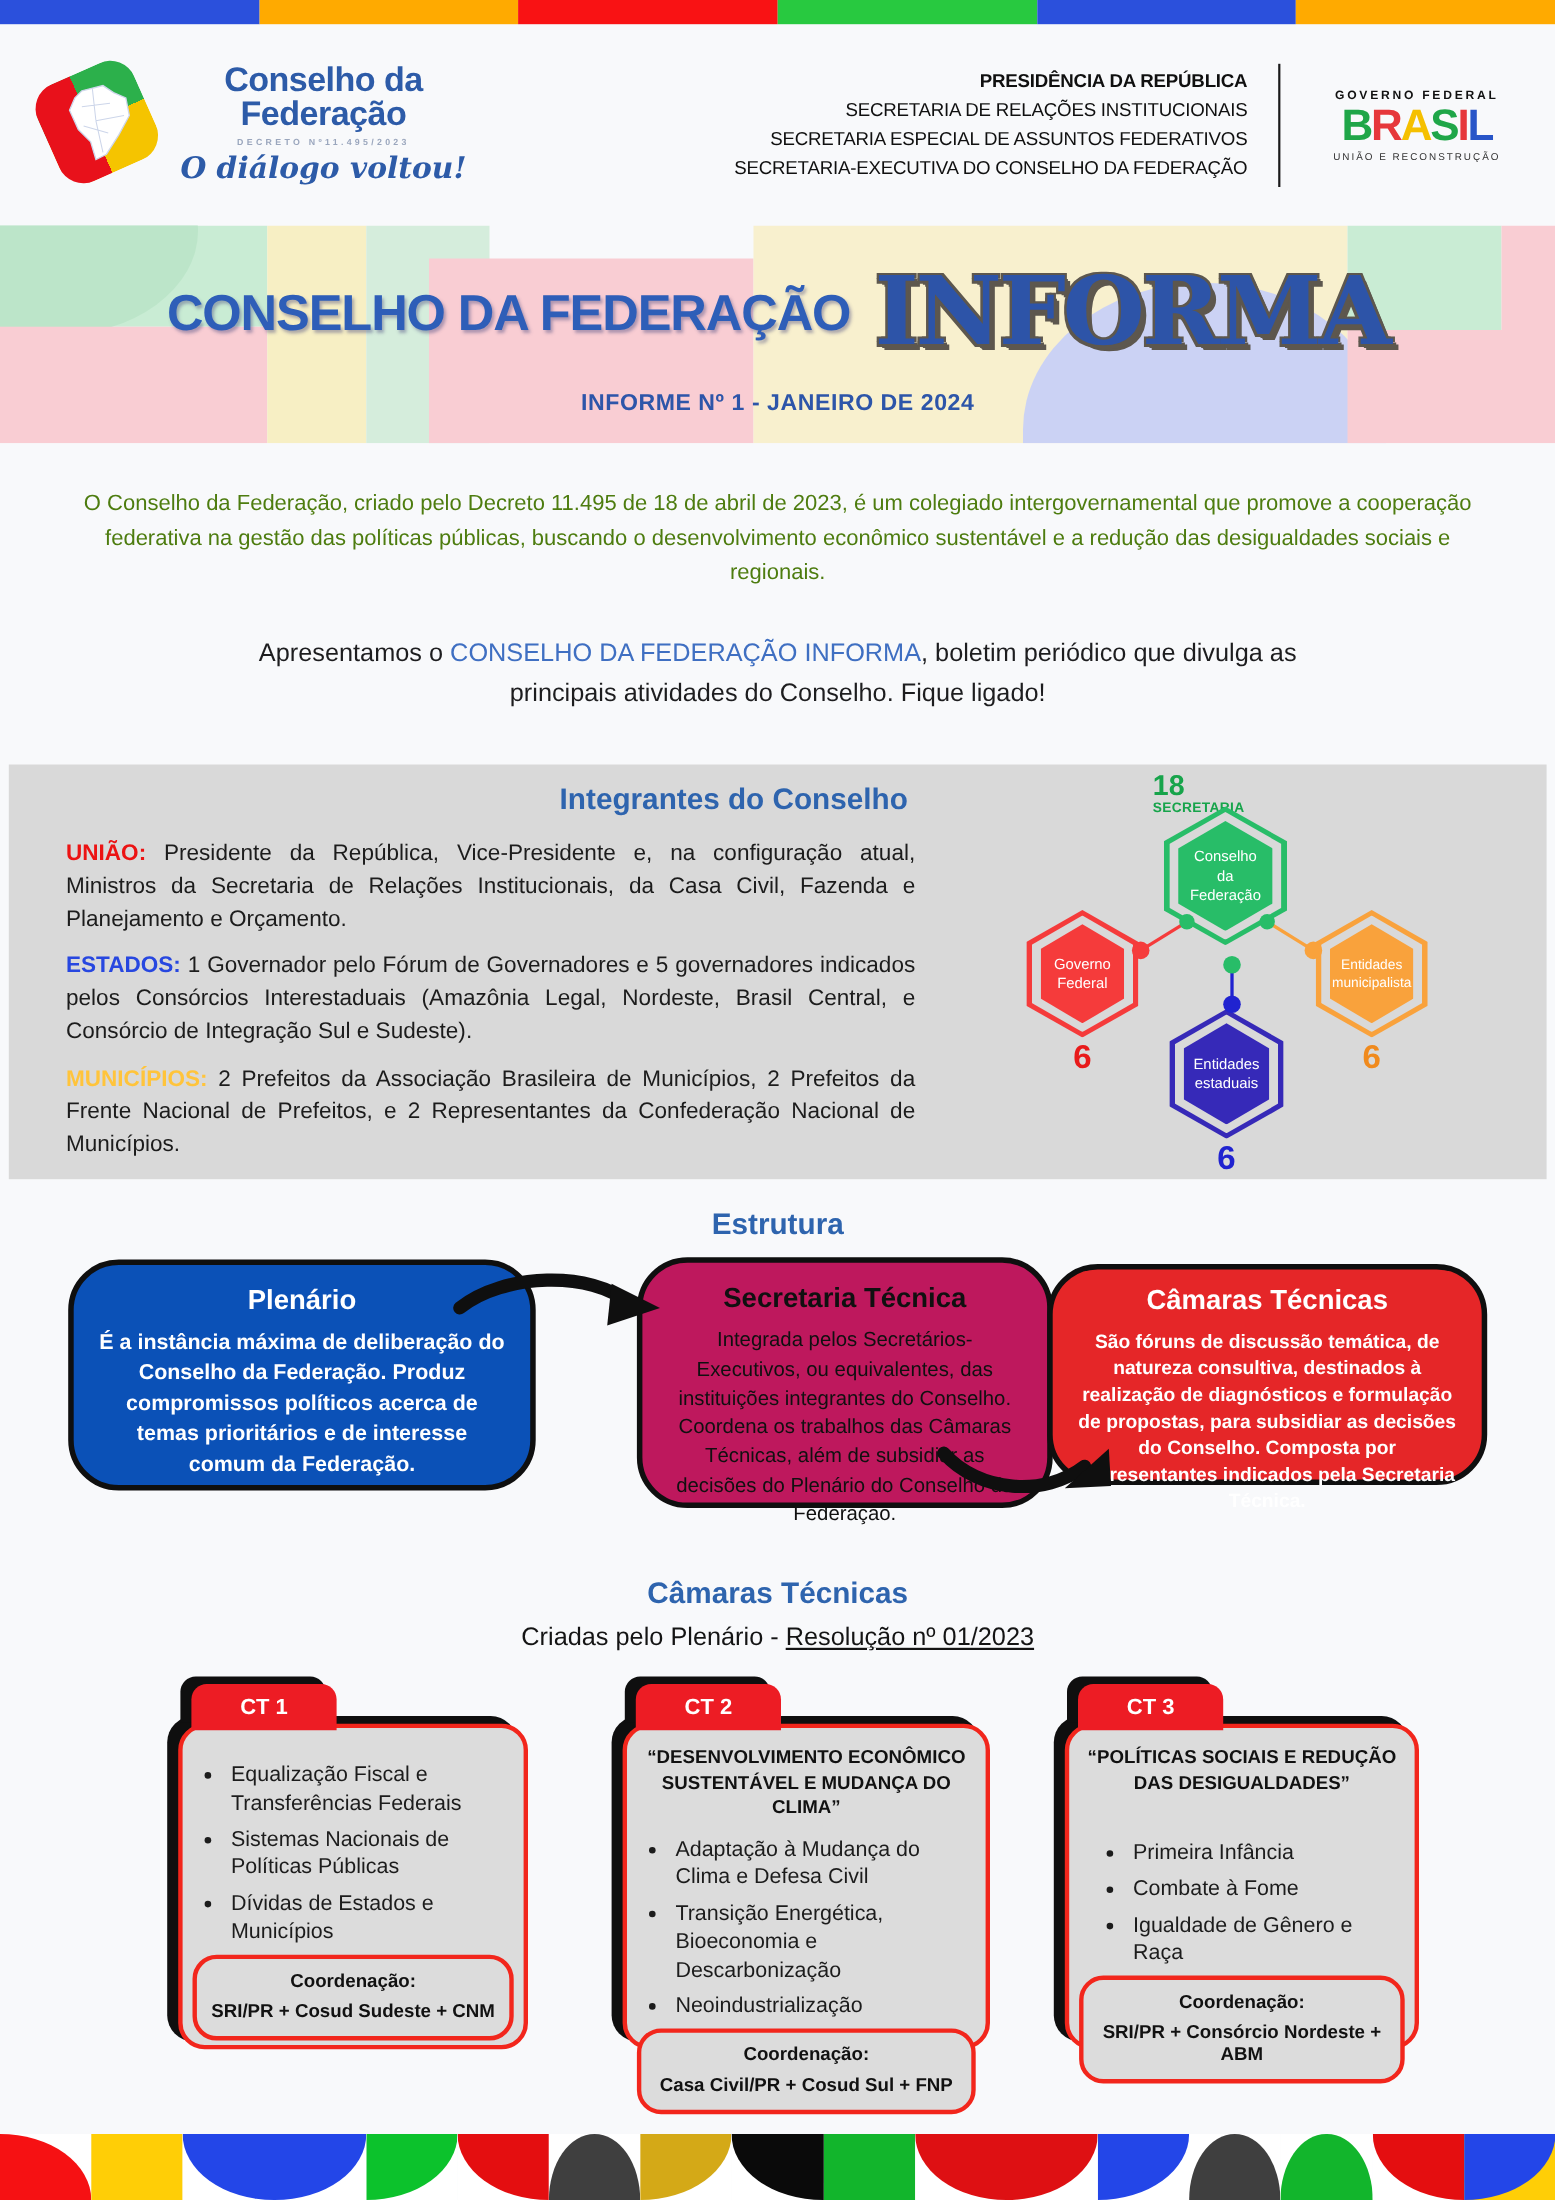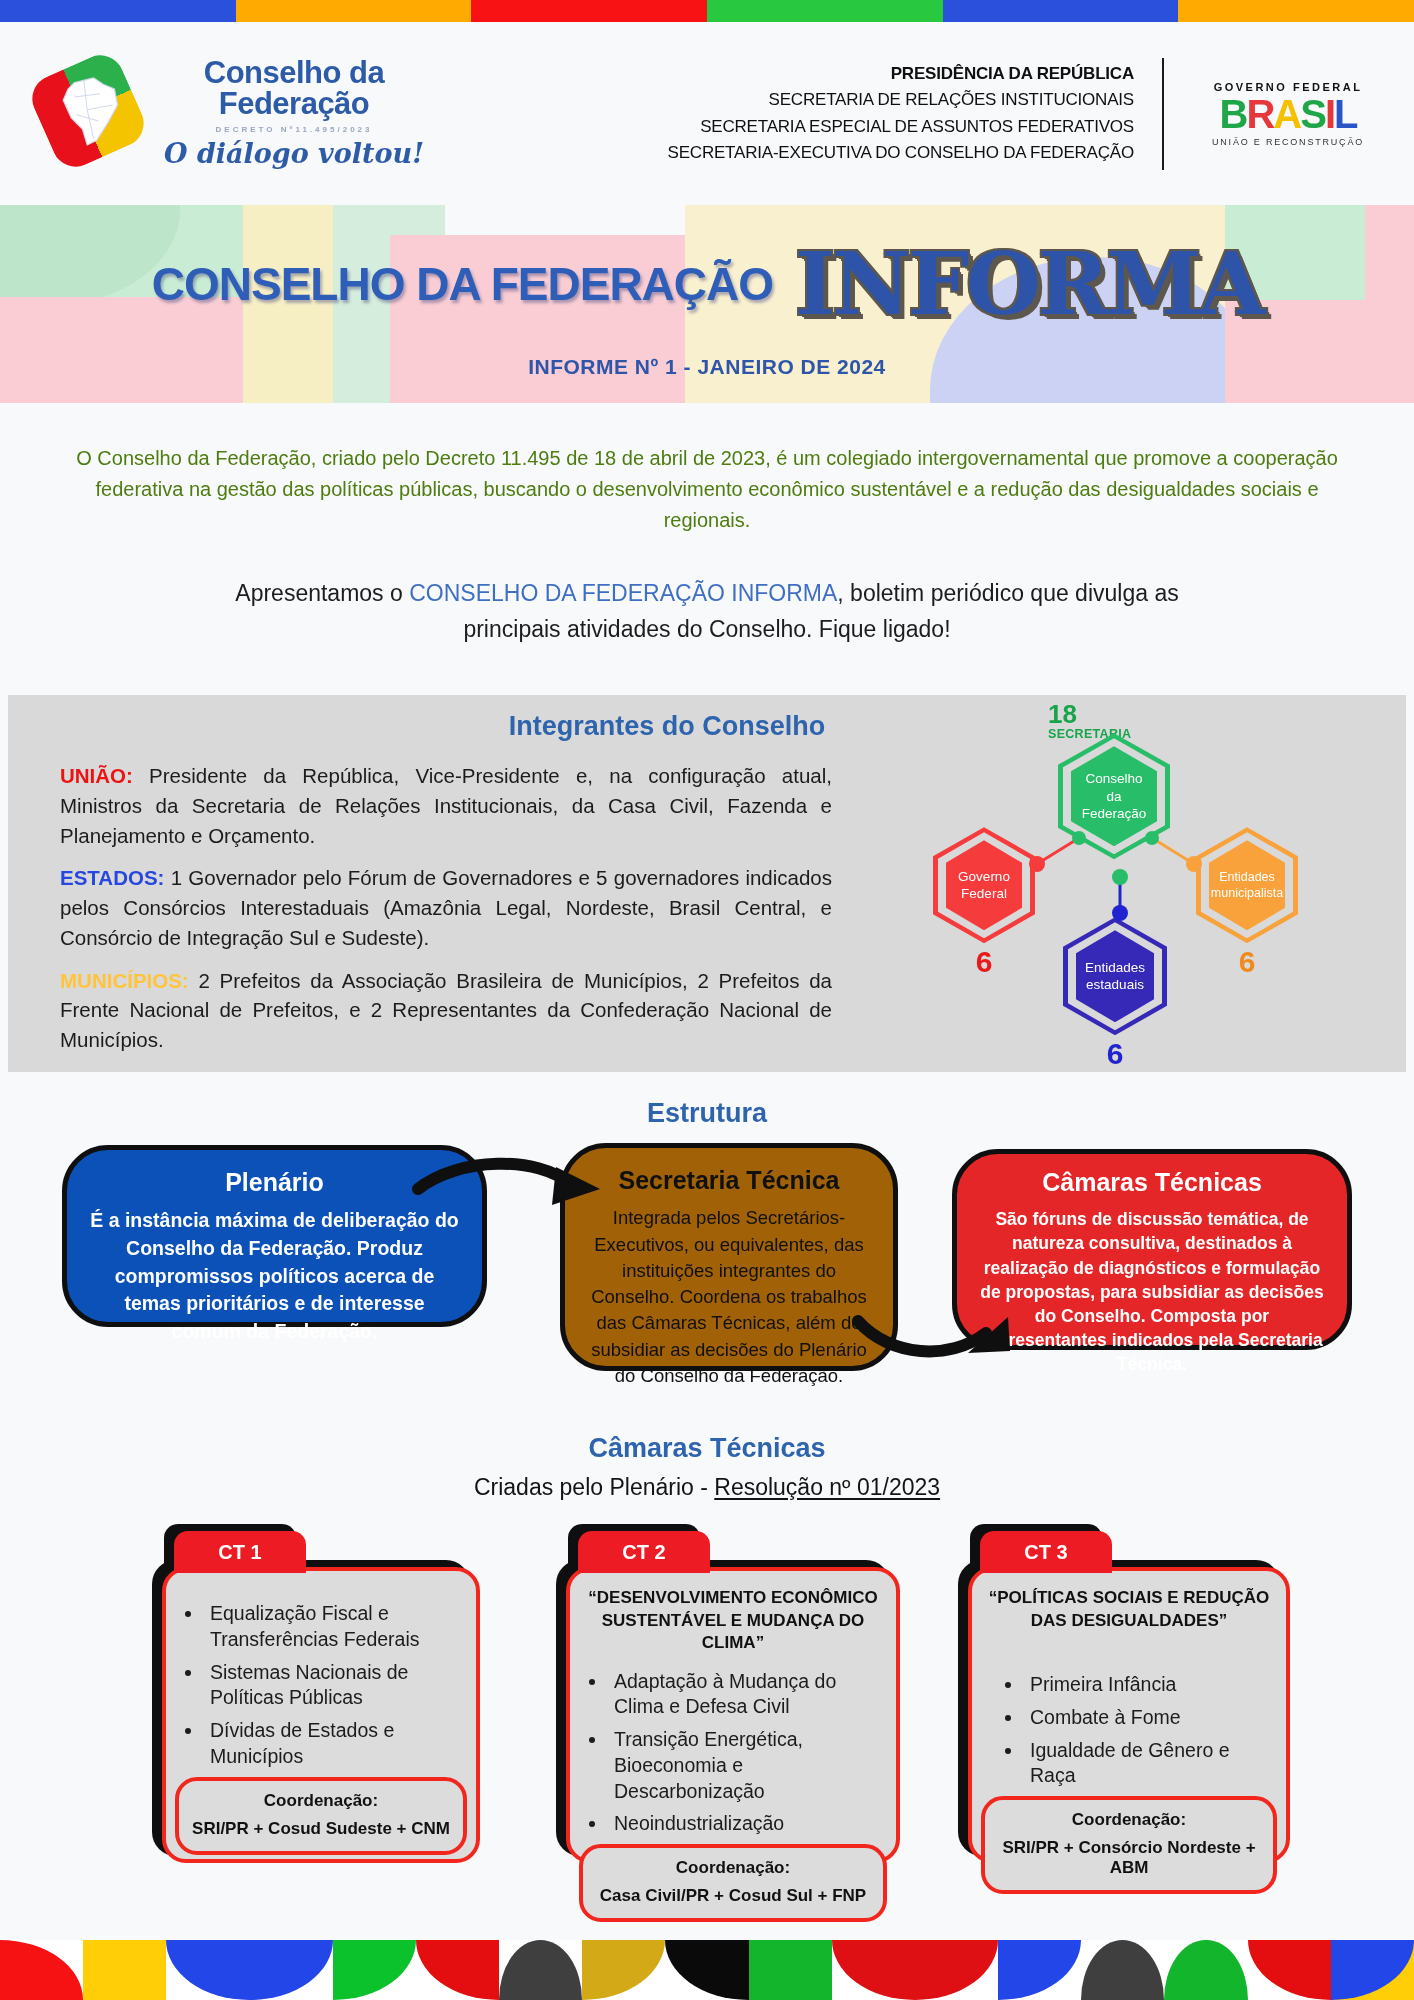--- a/index.html
+++ b/index.html
@@ -81,23 +81,23 @@
   .hex-num{position:absolute;width:100%;text-align:center;font-size:30px;font-weight:800;}
   .conn{position:absolute;}
 
   
   .sec-h{margin:26px 0 0;text-align:center;color:#2E64AE;font-size:27px;font-weight:800;}
   .boxes{position:relative;height:240px;margin-top:14px;}
   .ebox{position:absolute;border:5px solid #0f0f0f;border-radius:46px;box-sizing:border-box;
     display:flex;flex-direction:column;align-items:center;padding:16px 22px 10px;}
   .ebox h3{margin:2px 0 10px;font-size:25px;font-weight:800;}
   .ebox .ebody{text-align:center;line-height:1.42;}
-  .ebox-blue{left:62px;top:2px;width:425px;height:182px;background:#0B51B7;color:#fff;}
+  .ebox-blue{left:62px;top:2px;width:425px;height:210px;background:#0B51B7;color:#fff;}
   .ebox-blue .ebody{font-weight:700;font-size:19.5px;}
-  .ebox-yellow{left:560px;top:0;width:338px;height:228px;background:#a16207;color:#101010;}
+  .ebox-yellow{left:579px;top:0;width:378px;height:228px;background:#be185d;color:#101010;}
   .ebox-yellow .ebody{font-size:18.5px;}
   .ebox-red{left:952px;top:6px;width:400px;height:201px;background:#E52628;color:#fff;padding-top:12px;}
   .ebox-red .ebody{font-weight:700;font-size:17.5px;line-height:1.38;}
   .arrow-svg{position:absolute;}
 
   
   .cam-sub{margin-top:10px;text-align:center;font-size:23px;color:#141414;}
   .cam-link{text-decoration:underline;text-underline-offset:3px;}
   .cards{position:relative;height:360px;margin-top:30px;}
   .ct-card{position:absolute;top:0;}

